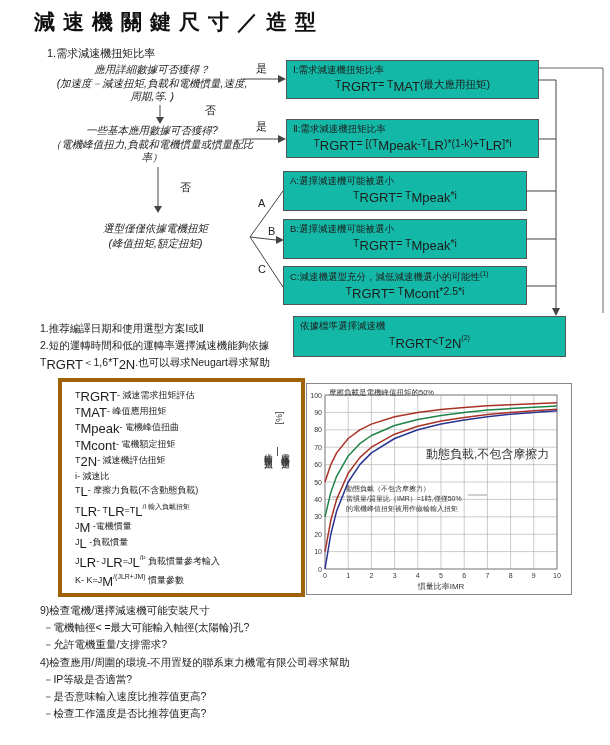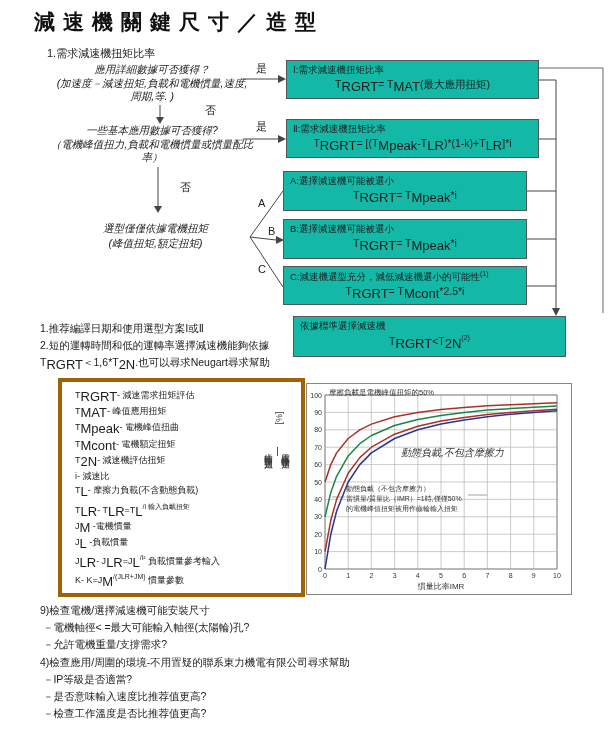--- a/index.html
+++ b/index.html
@@ -28,21 +28,21 @@
   .defs{position:absolute;left:58px;top:378px;width:247px;height:219px;border:4px solid #a16207;
         box-sizing:border-box;padding:6px 0 0 13px;overflow:hidden;}
   .defs .dl{font-size:9px;line-height:14.4px;white-space:nowrap;}
   .chart{position:absolute;left:306px;top:383px;width:266px;height:212px;border:1px solid #888;box-sizing:border-box;}
   .pct{position:absolute;left:272px;top:413px;font-size:9px;transform:rotate(-90deg);color:#333;}
   .yfrac{position:absolute;left:263px;top:447px;display:flex;gap:2px;}
   .yfrac .col{writing-mode:vertical-rl;font-size:8.5px;letter-spacing:1.5px;color:#333;}
   .yfrac .div{width:0;border-left:1px solid #555;}
   .ann{position:absolute;color:#333;white-space:nowrap;}
   .ann1{left:329px;top:388px;font-size:7.5px;}
-  .ann2{left:401px;top:446px;font-size:10px;font-style:italic;}
+  .ann2{left:426px;top:446px;font-size:12px;}
   .ann3{left:346px;top:484px;font-size:7px;line-height:9.8px;}
   .bnotes{position:absolute;left:40px;top:602px;width:540px;font-size:10.5px;line-height:17.2px;}
   .bnotes .bl{white-space:nowrap;}
 </style>
 </head>
 <body>
 
 <div class="page">
 
   <h1 class="title">減速機關鍵尺寸／造型</h1>

